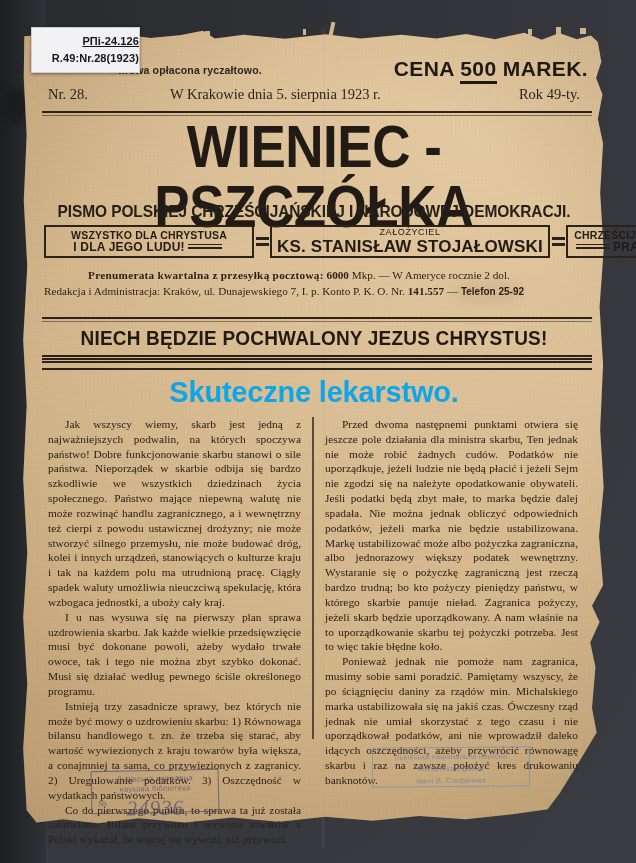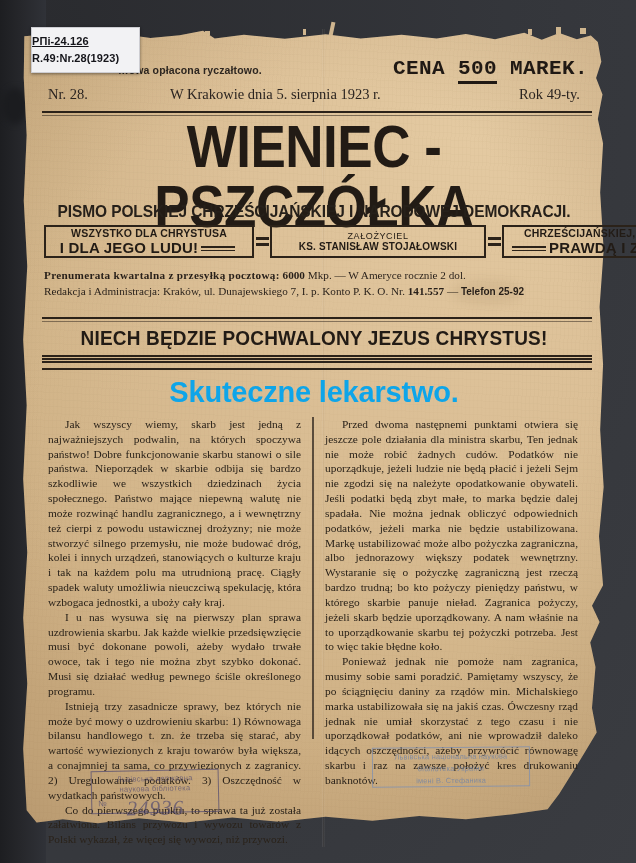--- a/index.html
+++ b/index.html
@@ -113,21 +113,21 @@
     font-family: "Liberation Sans", sans-serif;
     font-size: 10.5px;
     font-weight: 700;
     letter-spacing: .15px;
     color: #2d2620;
     white-space: nowrap;
   }
   .price {
     position: absolute;
     right: 18px; top: 28px;
-    font-family: Liberation Mono, monospace;
+    font-family: Liberation Sans, sans-serif;
     font-size: 21px;
     font-weight: 700;
     letter-spacing: .4px;
     color: #201914;
     white-space: nowrap;
   }
   .price u { text-decoration: none; border-bottom: 3px solid #201914; padding-bottom: 1px; }
 
   .issueline {
     position: absolute;
@@ -192,23 +192,23 @@
     font-family: "Liberation Sans", sans-serif;
     color: #221b15;
     text-align: center;
     line-height: 1.15;
     white-space: nowrap;
   }
   .sbox.b1 { flex: 0 0 196px; }
   .sbox.b2 { flex: 0 0 202px; }
   .sbox.b3 { flex: 1 1 auto; }
   .sbox .l1 { font-size: 10.5px; font-weight: 700; letter-spacing: .2px; }
-  .sbox .l2 { font-size: 15px; font-weight: 700; letter-spacing: .2px; }
+  .sbox .l2 { font-size: 12px; font-weight: 700; letter-spacing: .2px; }
   .sbox.b2 .l1 { font-size: 9px; font-weight: 400; letter-spacing: .6px; }
-  .sbox.b2 .l2 { font-size: 10px; text-align: center; }
+  .sbox.b2 .l2 { font-size: 17px; text-align: center; }
   .connector {
     flex: 0 0 16px;
     display: flex;
     flex-direction: column;
     justify-content: center;
     align-items: center;
     gap: 3px;
   }
   .connector i { display: block; width: 13px; height: 3px; background: #2b2219; }
   .hash {
@@ -221,21 +221,21 @@
 
   
   .subs {
     position: absolute;
     left: 22px; right: 16px; top: 238px;
     font-size: 11.2px;
     line-height: 1.45;
     color: #271f19;
   }
   .subs b { font-weight: 700; margin-top: 13px; }
-  .subs .lead { font-weight: 700; letter-spacing: .3px; }
+  .subs .lead { font-weight: 700; letter-spacing: .3px; margin-left: 44px; }
   .subs .tel { font-family: "Liberation Sans", sans-serif; font-weight: 700; font-size: 10px; margin-top: 13px; }
 
   .rule-sub  { top: 288px; height: 2px; }
   .rule-sub2 { top: 292px; height: 1px; opacity: .5; }
 
   
   .banner {
     position: absolute;
     left: 0; right: 0; top: 298px;
     text-align: center;
@@ -309,21 +309,21 @@
     position: absolute;
     left: 31px; top: 27px;
     width: 109px; height: 46px;
     background: #f2f2f4;
     border: 1px solid #cdcdd2;
     box-shadow: 0 1px 3px rgba(0,0,0,.45);
     font-family: "Liberation Sans", sans-serif;
     font-size: 11px;
     font-weight: 700;
     color: #15151a;
-    text-align: left;
+    text-align: right;
     line-height: 1.55;
     padding-top: 5px;
     box-sizing: border-box;
     letter-spacing: .1px;
   }
   .shelf-label .r1 { text-decoration: underline; }
 
   .stamp-violet {
     position: absolute;
     left: 91px; top: 770px;

